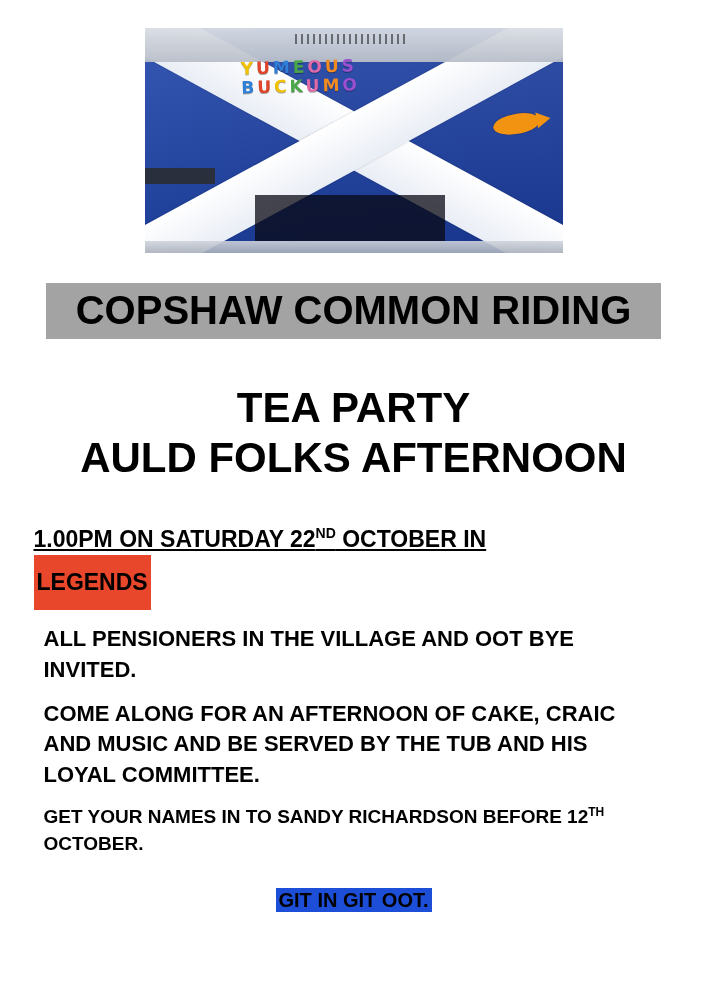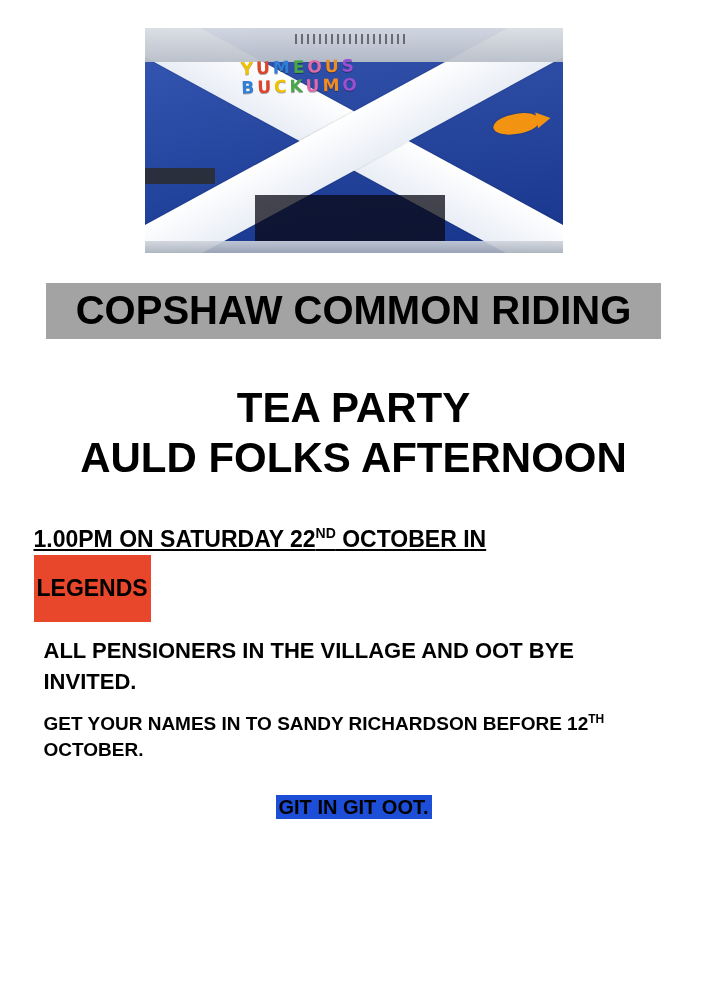--- a/index.html
+++ b/index.html
@@ -174,21 +174,21 @@
     text-decoration: underline;
   }
   .when-line sup {
     font-size: 14px;
     vertical-align: super;
   }
   .venue {
     display: inline-block;
     background: #e8472b;
     color: #000000;
-    padding: 18px 3px;
+    padding: 12px 3px;
     font-size: 23px;
     font-weight: bold;
   }
 
   .para {
     margin: 14px auto 0 auto;
     width: 620px;
     text-align: left;
     font-size: 22px;
     font-weight: bold;
@@ -250,20 +250,21 @@
 
   <div class="when-line">
     <span>1.00PM ON SATURDAY 22</span><sup>ND</sup><span> OCTOBER IN</span>
     <div>
       <span class="venue">LEGENDS</span>
     </div>
   </div>
 
   <div class="para">ALL PENSIONERS IN THE VILLAGE AND OOT BYE INVITED.</div>
 
+  <div class="para">COME ALONG FOR AN AFTERNOON OF CAKE, CRAIC AND MUSIC AND BE SERVED BY THE TUB AND HIS LOYAL COMMITTEE.</div>
 
   <div class="para small">
     <span>GET YOUR NAMES IN TO SANDY RICHARDSON BEFORE 12</span><sup>TH</sup><span> OCTOBER.</span>
   </div>
 
   <div class="closing">
     <span>GIT IN GIT OOT.</span>
   </div>
 
 </div>

